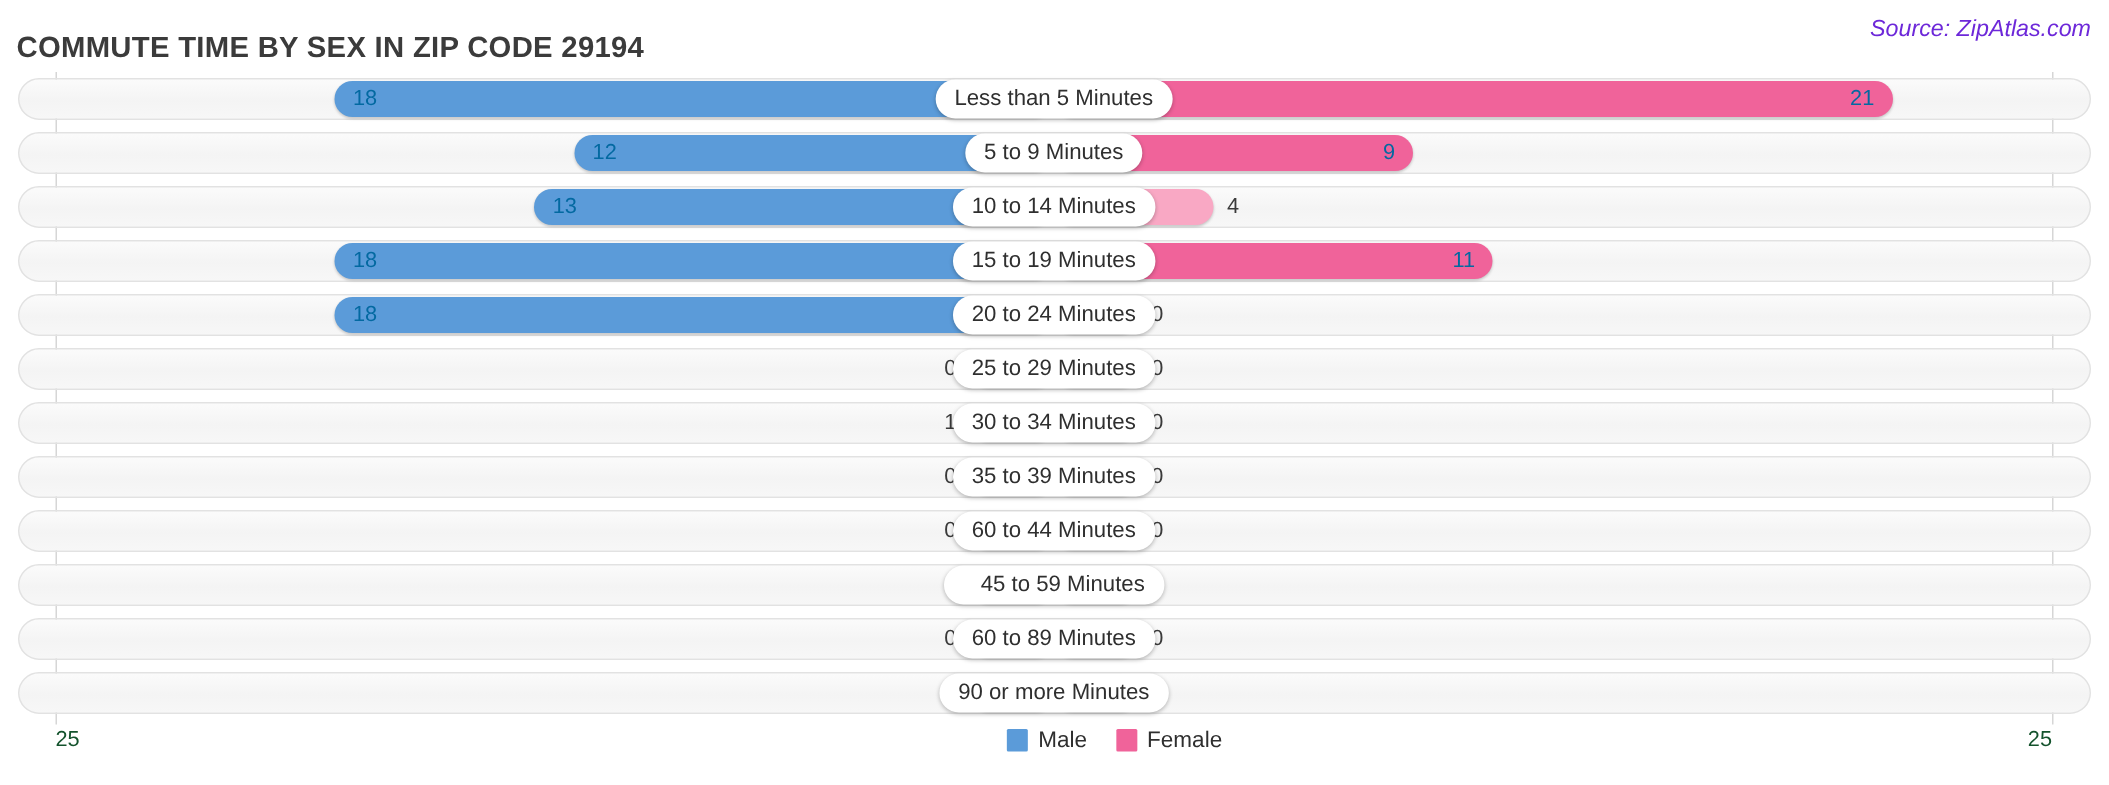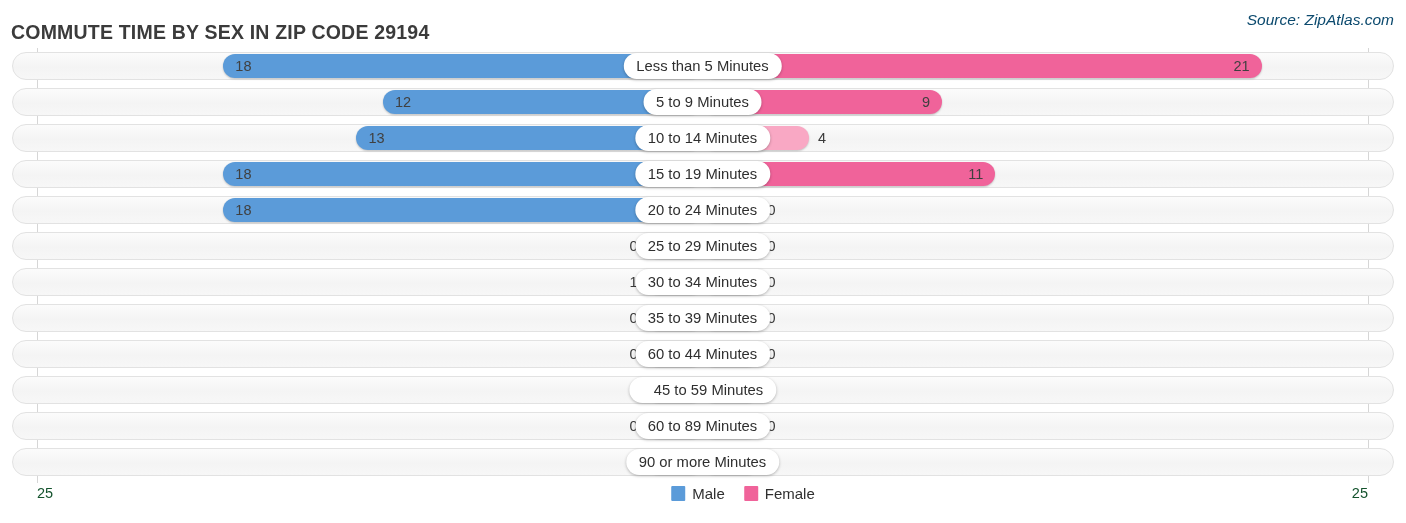--- a/index.html
+++ b/index.html
@@ -24,21 +24,21 @@
     color: #3b3b3b;
     letter-spacing: 0.2px;
     white-space: nowrap;
   }
   #source-note {
     position: absolute;
     right: 12px;
     top: 11px;
     font-size: 15.5px;
     font-style: italic;
-    color: #0c4a6e;
+    color: #6d28d9;
     white-space: nowrap;
     text-align: center;
   }
 
   
   #plot-area {
     position: absolute;
     left: 0;
     top: 48px;
     width: 1406px;
@@ -88,21 +88,21 @@
   
   .val {
     position: absolute;
     top: 0;
     height: 28px;
     line-height: 28px;
     font-size: 14.5px;
     white-space: nowrap;
   }
   .val-inside {
-    color: #404040;
+    color: #0369a1;
   }
   .val-outside {
     color: #3a3a3a;
   }
   .val-male-inside   { left: 0; padding-left: 12px; }
   .val-male-outside  { right: 0; padding-right: 9px; text-align: right; }
   .val-female-inside { right: 0; padding-right: 12px; }
   .val-female-outside{ left: 0; padding-left: 9px; }
 
   

